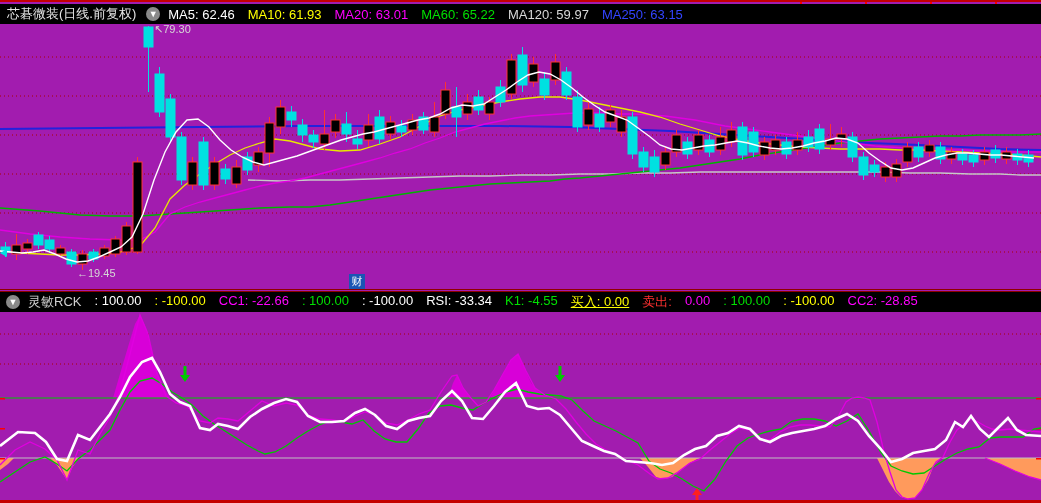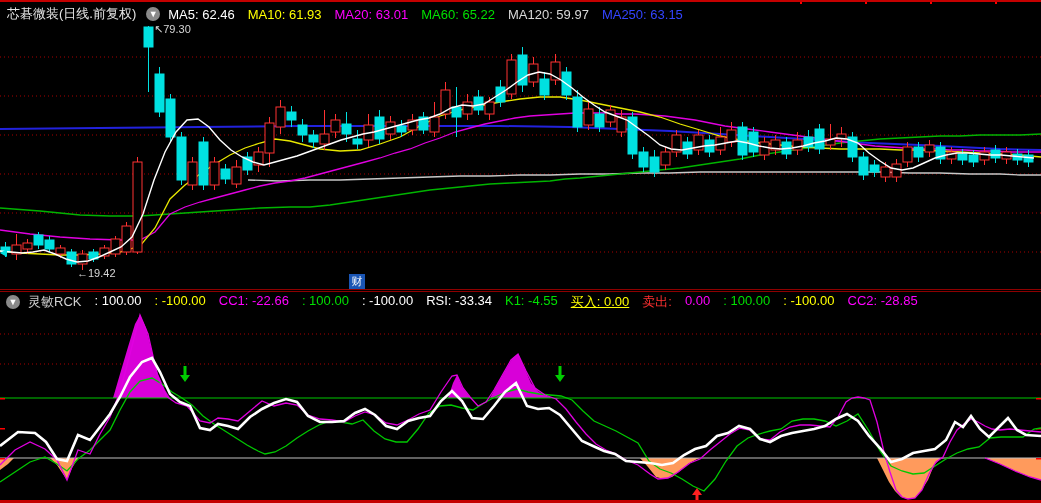--- a/index.html
+++ b/index.html
@@ -1,16 +1,16 @@
 <!DOCTYPE html>
 <html><head>
 <meta charset="utf-8">
 <style>
   html,body{margin:0;padding:0;background:#222;}
-  #app{position:relative;width:1041px;height:503px;background:#000000;overflow:hidden;
+  #app{position:relative;width:1041px;height:503px;background:#a21caf;overflow:hidden;
        font-family:"Liberation Sans","DejaVu Sans",sans-serif;
        border-top:2px solid #c40000;border-bottom:3px solid #c40000;box-sizing:border-box;}
   .hdr{position:absolute;left:0;width:100%;display:flex;align-items:center;gap:0;
        font-size:13px;white-space:nowrap;z-index:3;background:#000;}
   #top-header{top:2px;height:20px;padding-left:7px;}
   #bottom-header{top:289px;height:20px;padding-left:4px;border-top:1px solid #8e0000;}
   .seg{margin-right:13px;}
   .segname{margin-right:8px;color:#e6e6e6;}
   .chev{width:14px;height:14px;border-radius:50%;background:#8a8a8a;color:#fff;
         display:inline-flex;align-items:center;justify-content:center;
@@ -291,17 +291,17 @@
         <span class="seg" style="color: rgb(255, 0, 255);"> 0.00</span>
         <span class="seg" style="color: rgb(0, 224, 0);">: 100.00</span>
         <span class="seg" style="color: rgb(255, 255, 0);">: -100.00</span>
         <span class="seg" style="color: rgb(255, 0, 255);">CC2: -28.85</span>
       </span>
   </div>
 
   <div id="panel-divider"></div>
 
   <div id="high-label" class="lbl">↖79.30</div>
-  <div id="low-label" class="lbl">←19.42</div>
+  <div id="low-label" class="lbl">←19.45</div>
   <div id="event-marker">财</div>
   <div id="left-edge-marker"></div>
 
 </div>
 
 </body></html>

